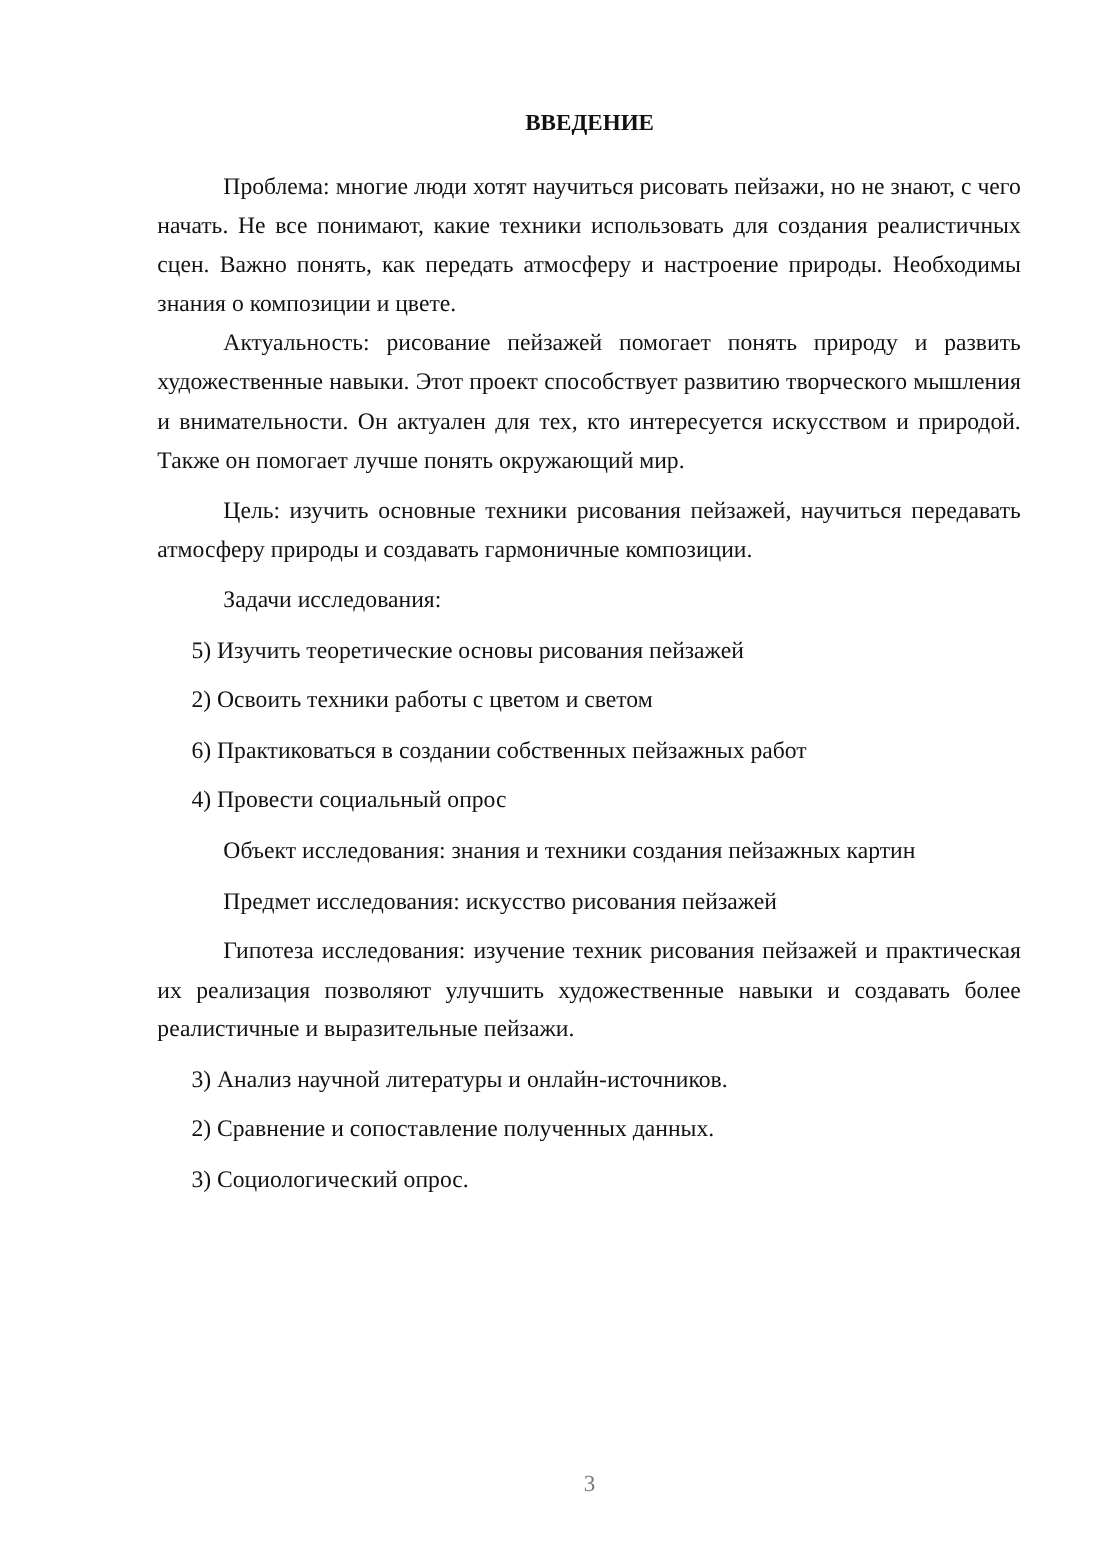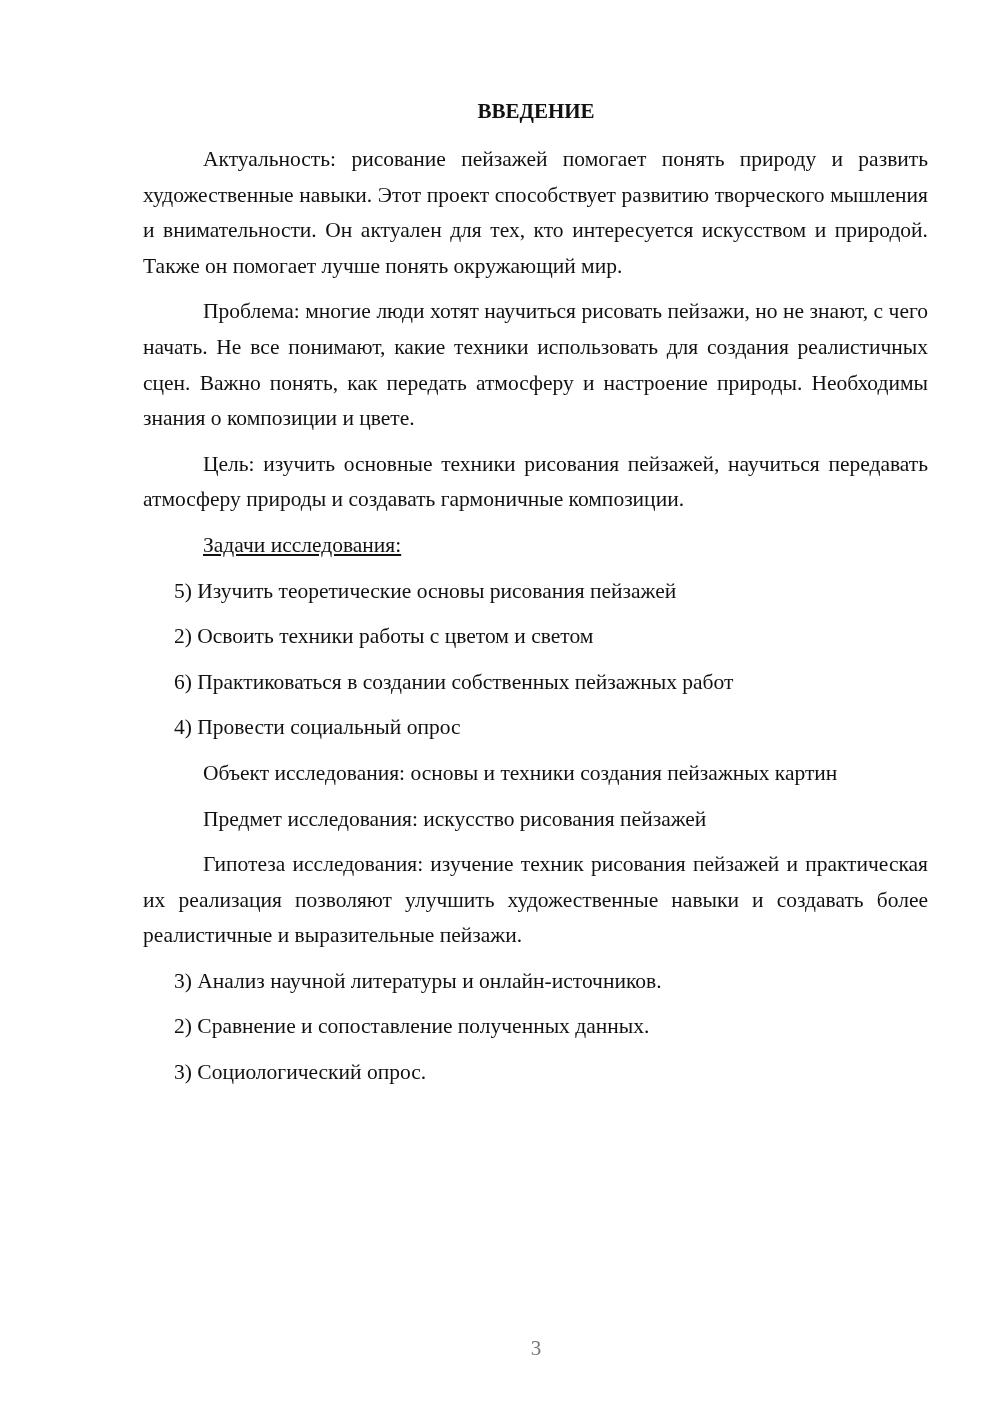--- a/index.html
+++ b/index.html
@@ -15,45 +15,45 @@
       text-align: center; font-weight: bold; font-size: 21px; line-height: 28px;
     }
     .body {
       position: absolute; left: 143px; width: 785px; top: 142px;
     }
     .para {
       margin: 0; line-height: 35.6px; text-align: justify;
       text-indent: 60px;
     }
     .para.gap { margin-top: 10px; }
-    .heading-line { margin: 0; line-height: 35.6px; text-indent: 60px; margin-top: 10px; text-decoration: underline; }
+    .heading-line { margin: 0; line-height: 35.6px; text-indent: 60px; margin-top: 10px; }
     .list-item { margin: 0; line-height: 35.6px; padding-left: 31px; margin-top: 10px; }
     .page-number {
       position: absolute; top: 1334px; left: 0; width: 1072px;
       text-align: center; color: #777777; font-size: 21px; line-height: 28px;
     }
   </style>
 </head>
 <body>
 
 <div class="page">
   <div class="title">ВВЕДЕНИЕ</div>
 
   <div class="body">
+    <p class="para gap">Проблема: многие люди хотят научиться рисовать пейзажи, но не знают, с чего начать. Не все понимают, какие техники использовать для создания реалистичных сцен. Важно понять, как передать атмосферу и настроение природы. Необходимы знания о композиции и цвете.</p>
     <p class="para">Актуальность: рисование пейзажей помогает понять природу и развить художественные навыки. Этот проект способствует развитию творческого мышления и внимательности. Он актуален для тех, кто интересуется искусством и природой. Также он помогает лучше понять окружающий мир.</p>
-    <p class="para gap">Проблема: многие люди хотят научиться рисовать пейзажи, но не знают, с чего начать. Не все понимают, какие техники использовать для создания реалистичных сцен. Важно понять, как передать атмосферу и настроение природы. Необходимы знания о композиции и цвете.</p>
     <p class="para gap">Цель: изучить основные техники рисования пейзажей, научиться передавать атмосферу природы и создавать гармоничные композиции.</p>
 
     <p class="heading-line">Задачи исследования:</p>
     <p class="list-item">5) Изучить теоретические основы рисования пейзажей</p>
     <p class="list-item">2) Освоить техники работы с цветом и светом</p>
     <p class="list-item">6) Практиковаться в создании собственных пейзажных работ</p>
     <p class="list-item">4) Провести социальный опрос</p>
 
-    <p class="para gap">Объект исследования: основы и техники создания пейзажных картин</p>
+    <p class="para gap">Объект исследования: знания и техники создания пейзажных картин</p>
     <p class="para gap">Предмет исследования: искусство рисования пейзажей</p>
     <p class="para gap">Гипотеза исследования: изучение техник рисования пейзажей и практическая их реализация позволяют улучшить художественные навыки и создавать более реалистичные и выразительные пейзажи.</p>
 
     <p class="list-item">3) Анализ научной литературы и онлайн-источников.</p>
     <p class="list-item">2) Сравнение и сопоставление полученных данных.</p>
     <p class="list-item">3) Социологический опрос.</p>
   </div>
 
   <div class="page-number">3</div>
 </div>

